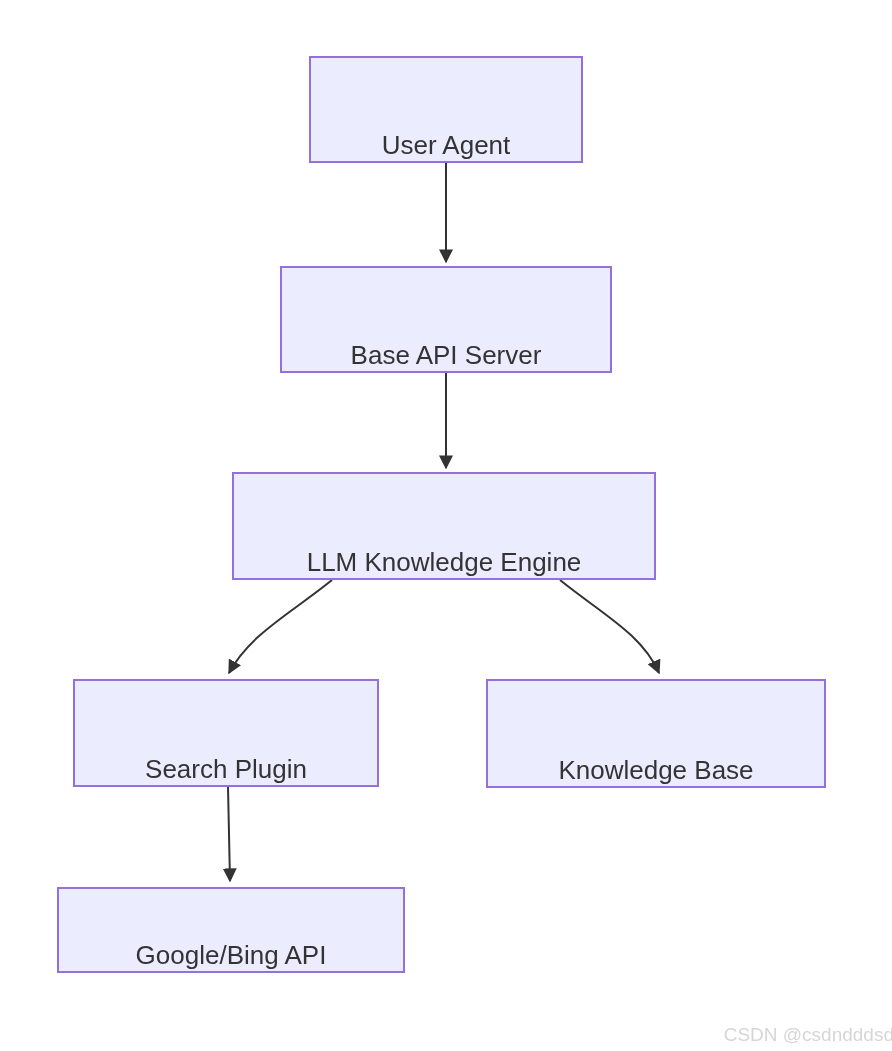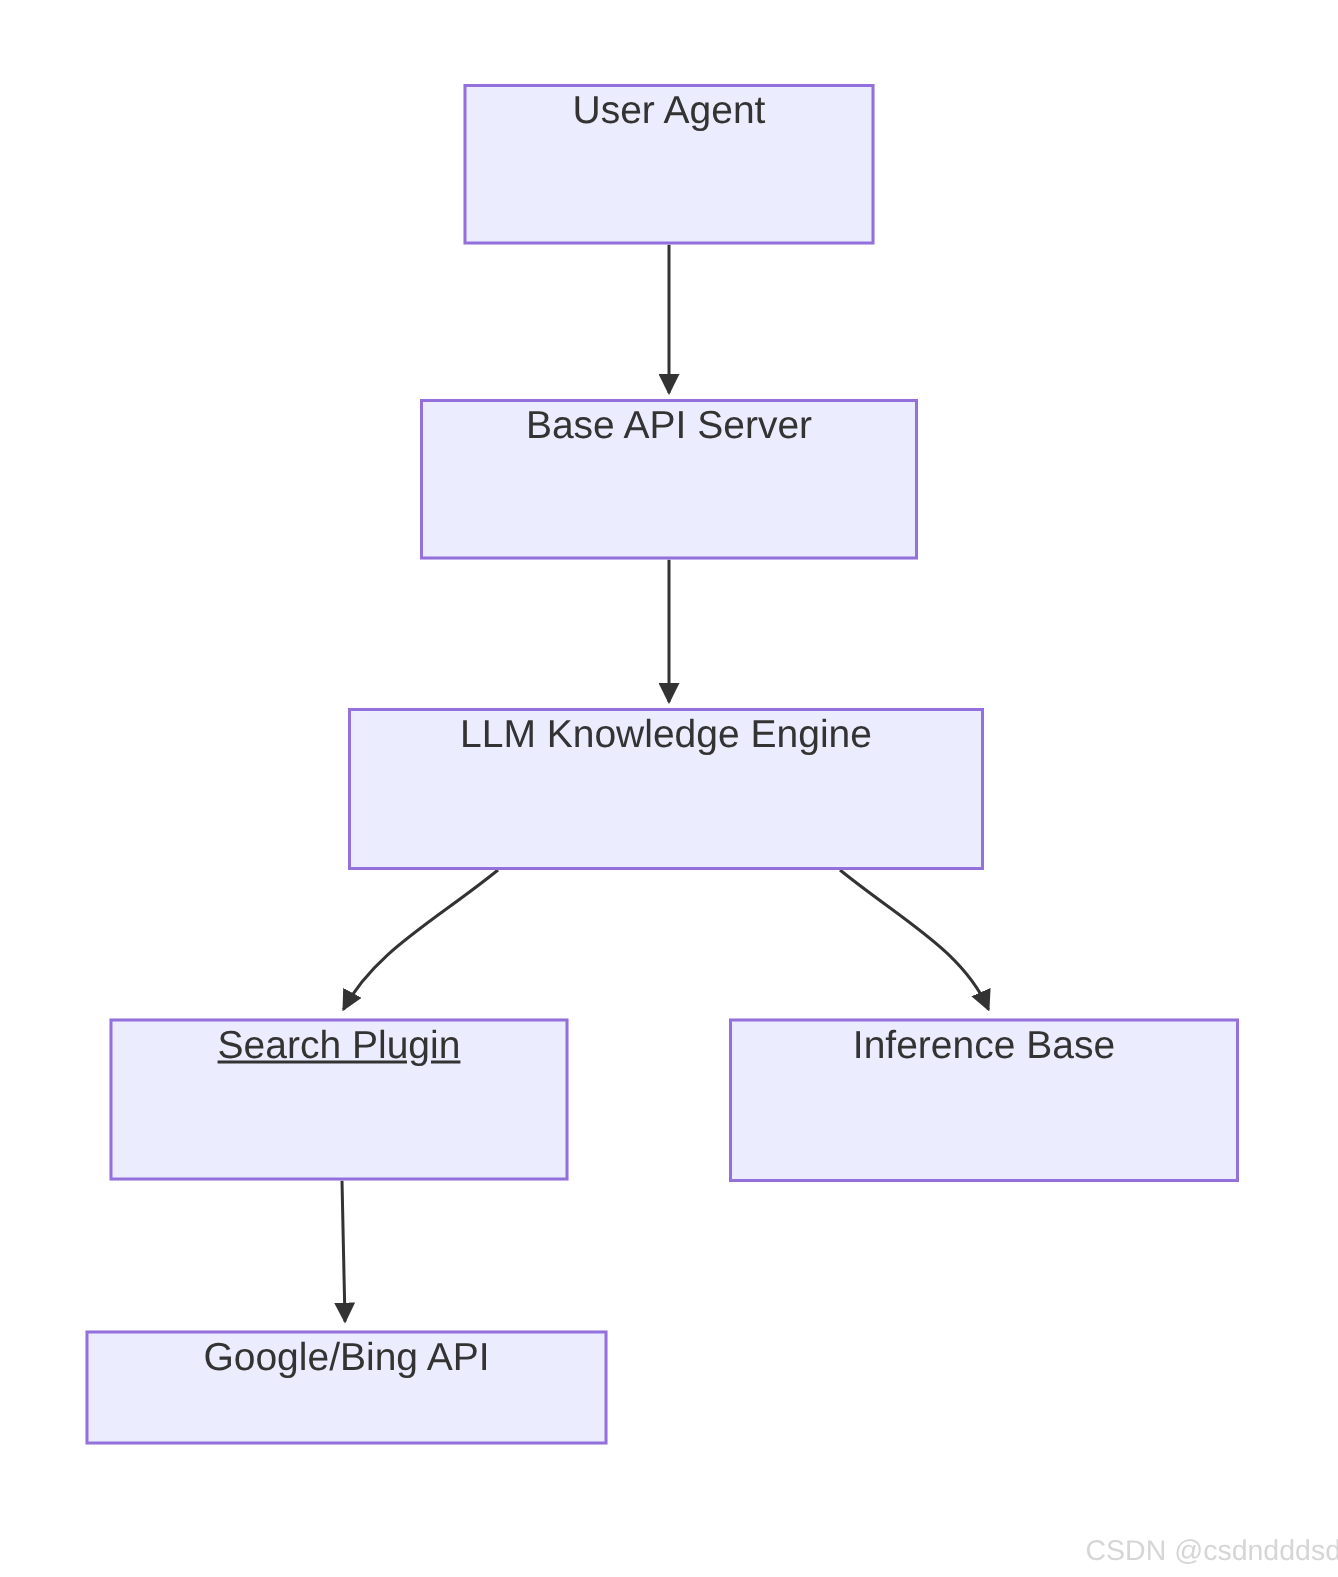--- a/index.html
+++ b/index.html
@@ -28,34 +28,34 @@
   }
   .edges path.edge {
     fill: none;
     stroke: var(--edge-color);
     stroke-width: 2px;
   }
   .arrowhead { fill: var(--edge-color); }
   .node {
     position: absolute;
     display: flex;
-    align-items: flex-start;
+    align-items: flex-end;
     justify-content: center;
     background: var(--node-fill);
     border: 2px solid var(--node-border);
     color: var(--text-color);
     font-size: 26px;
     text-align: center;
   }
   .node-user-agent      { left: 309px; top: 56px;  width: 274px; height: 107px; }
   .node-dify-api-server { left: 280px; top: 266px; width: 332px; height: 107px; }
   .node-llm-engine      { left: 232px; top: 472px; width: 424px; height: 108px; }
-  .node-search-plugin   { left: 73px;  top: 679px; width: 306px; height: 108px; text-decoration: underline; }
+  .node-search-plugin   { left: 73px;  top: 679px; width: 306px; height: 108px; }
   .node-knowledge-base  { left: 486px; top: 679px; width: 340px; height: 109px; }
-  .node-google-bing-api { left: 57px;  top: 887px; width: 348px; height: 76px; }
+  .node-google-bing-api { left: 57px;  top: 887px; width: 348px; height: 86px; }
   .watermark {
     position: absolute;
     right: -2px;
     top: 1024px;
     font-size: 19px;
     color: var(--watermark-color);
     white-space: nowrap;
     font-family: "Liberation Sans", sans-serif;
   }
 </style>
@@ -87,21 +87,21 @@
 
   <div class="node node-llm-engine">
     <span>LLM Knowledge Engine</span>
   </div>
 
   <div class="node node-search-plugin">
     <span>Search Plugin</span>
   </div>
 
   <div class="node node-knowledge-base">
-    <span>Inference Base</span>
+    <span>Knowledge Base</span>
   </div>
 
   <div class="node node-google-bing-api">
     <span>Google/Bing API</span>
   </div>
 
   <div class="watermark">CSDN @csdndddsd</div>
 
 </div>
 

